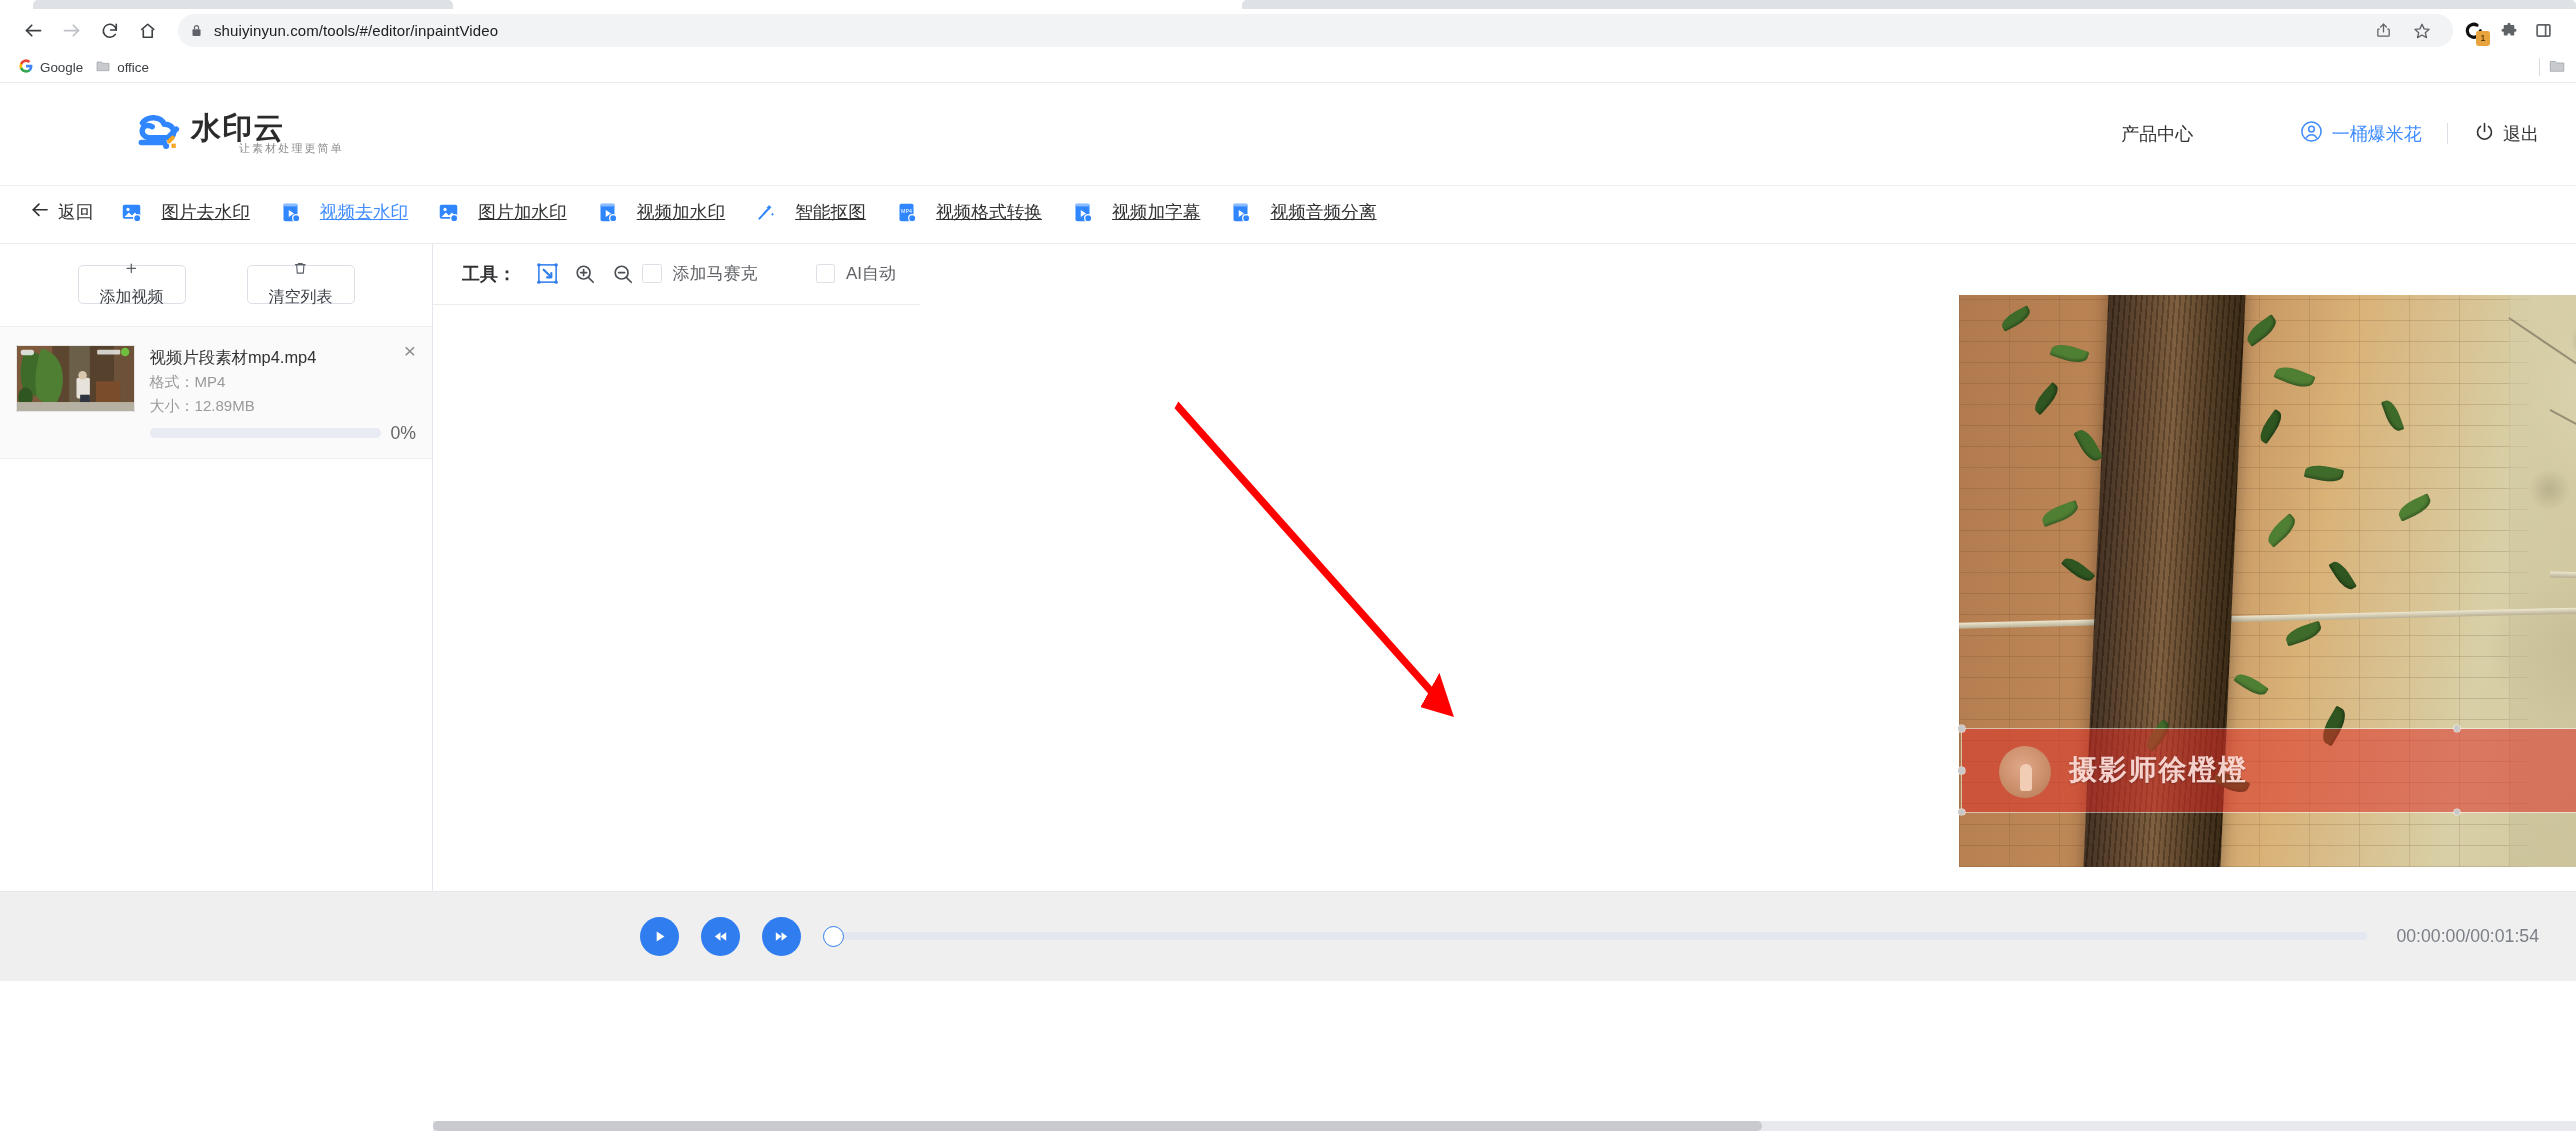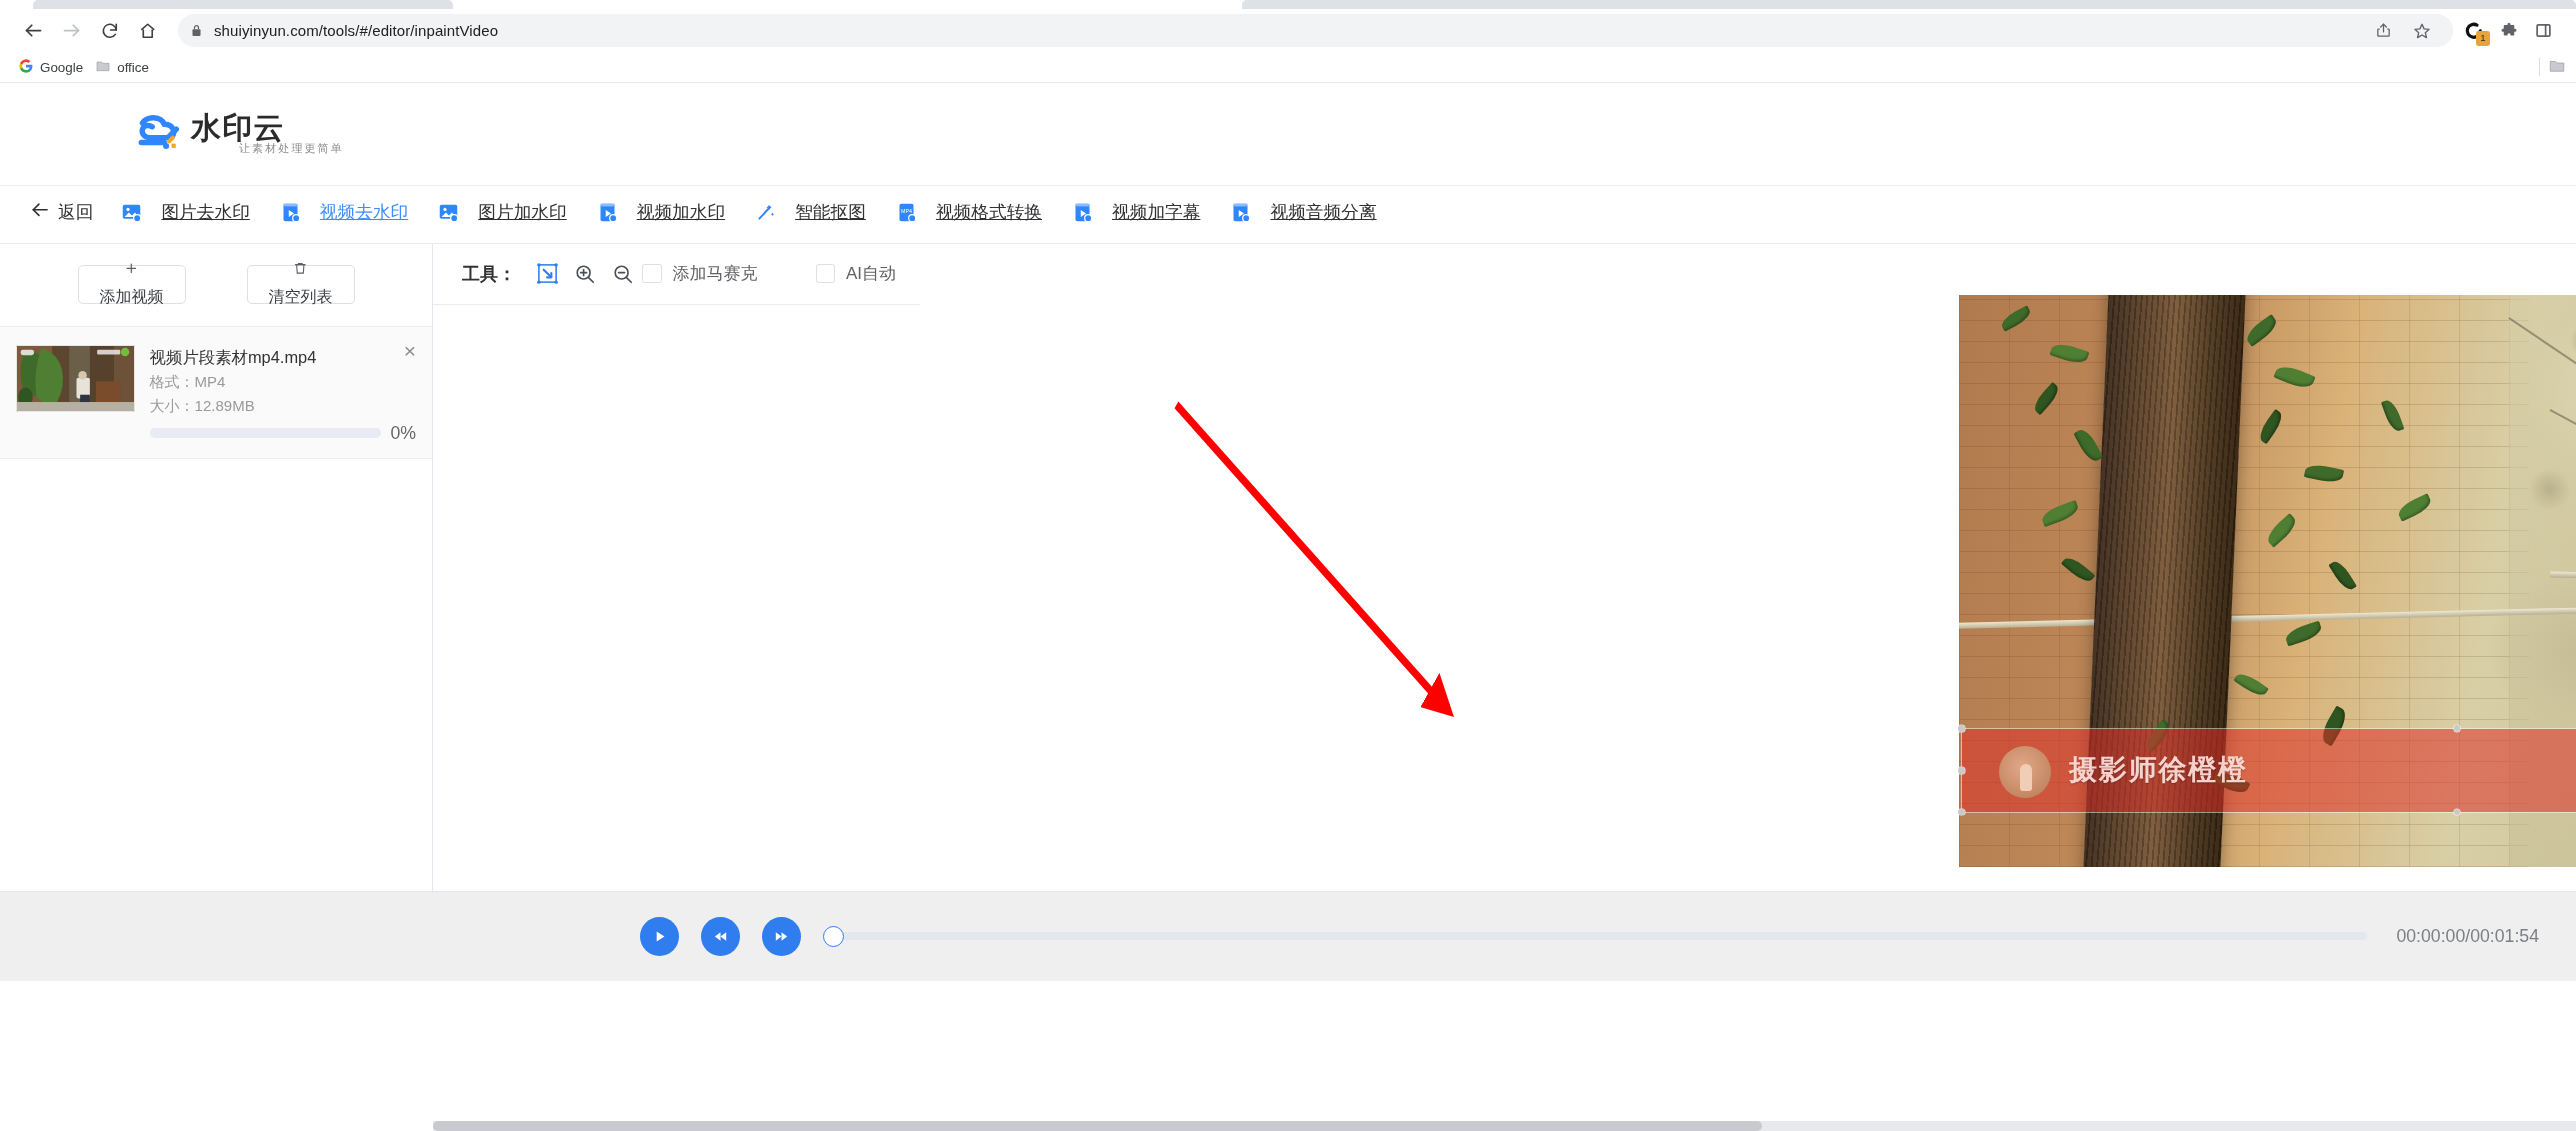--- a/index.html
+++ b/index.html
@@ -426,20 +426,43 @@
         <path d="M68 50 L74 44" stroke="#f5a623" stroke-width="7" stroke-linecap="round"></path>
         <rect x="72" y="54" width="7" height="7" fill="#f5a623"></rect>
       </svg>
     </span>
     <span class="logo-text-wrap">
       <span class="logo-title">水印云</span>
       <span class="logo-sub">让素材处理更简单</span>
     </span>
   </div>
 
+  <div class="header-right">
+    <span class="hdr-link">产品中心</span>
+    <span class="hdr-user">
+      <span>
+        <svg width="23" height="23" viewBox="0 0 24 24" fill="none" stroke="#3f8cff" stroke-width="1.6">
+            <circle cx="12" cy="12" r="10"></circle>
+            <circle cx="12" cy="9.5" r="3"></circle>
+            <path d="M6.5 19a6 6 0 0 1 11 0"></path>
+          </svg>
+      </span>
+      <span>一桶爆米花</span>
+    </span>
+    <span class="hdr-sep"></span>
+    <span class="hdr-logout">
+      <span>
+        <svg width="21" height="21" viewBox="0 0 24 24" fill="none" stroke="#303133" stroke-width="1.8" stroke-linecap="round">
+            <path d="M12 3v9"></path>
+            <path d="M7.5 6.2a8 8 0 1 0 9 0"></path>
+          </svg>
+      </span>
+      <span>退出</span>
+    </span>
+  </div>
 </div>
 
 <div class="nav-tabs">
   <div class="nav-back">
     <span>
       <svg width="19.5" height="19.5" viewBox="0 0 24 24" fill="none" stroke="#303133" stroke-width="2" stroke-linecap="round" stroke-linejoin="round">
           <line x1="21" y1="12" x2="4" y2="12"></line>
           <polyline points="11,5 4,12 11,19"></polyline>
         </svg>
     </span>

